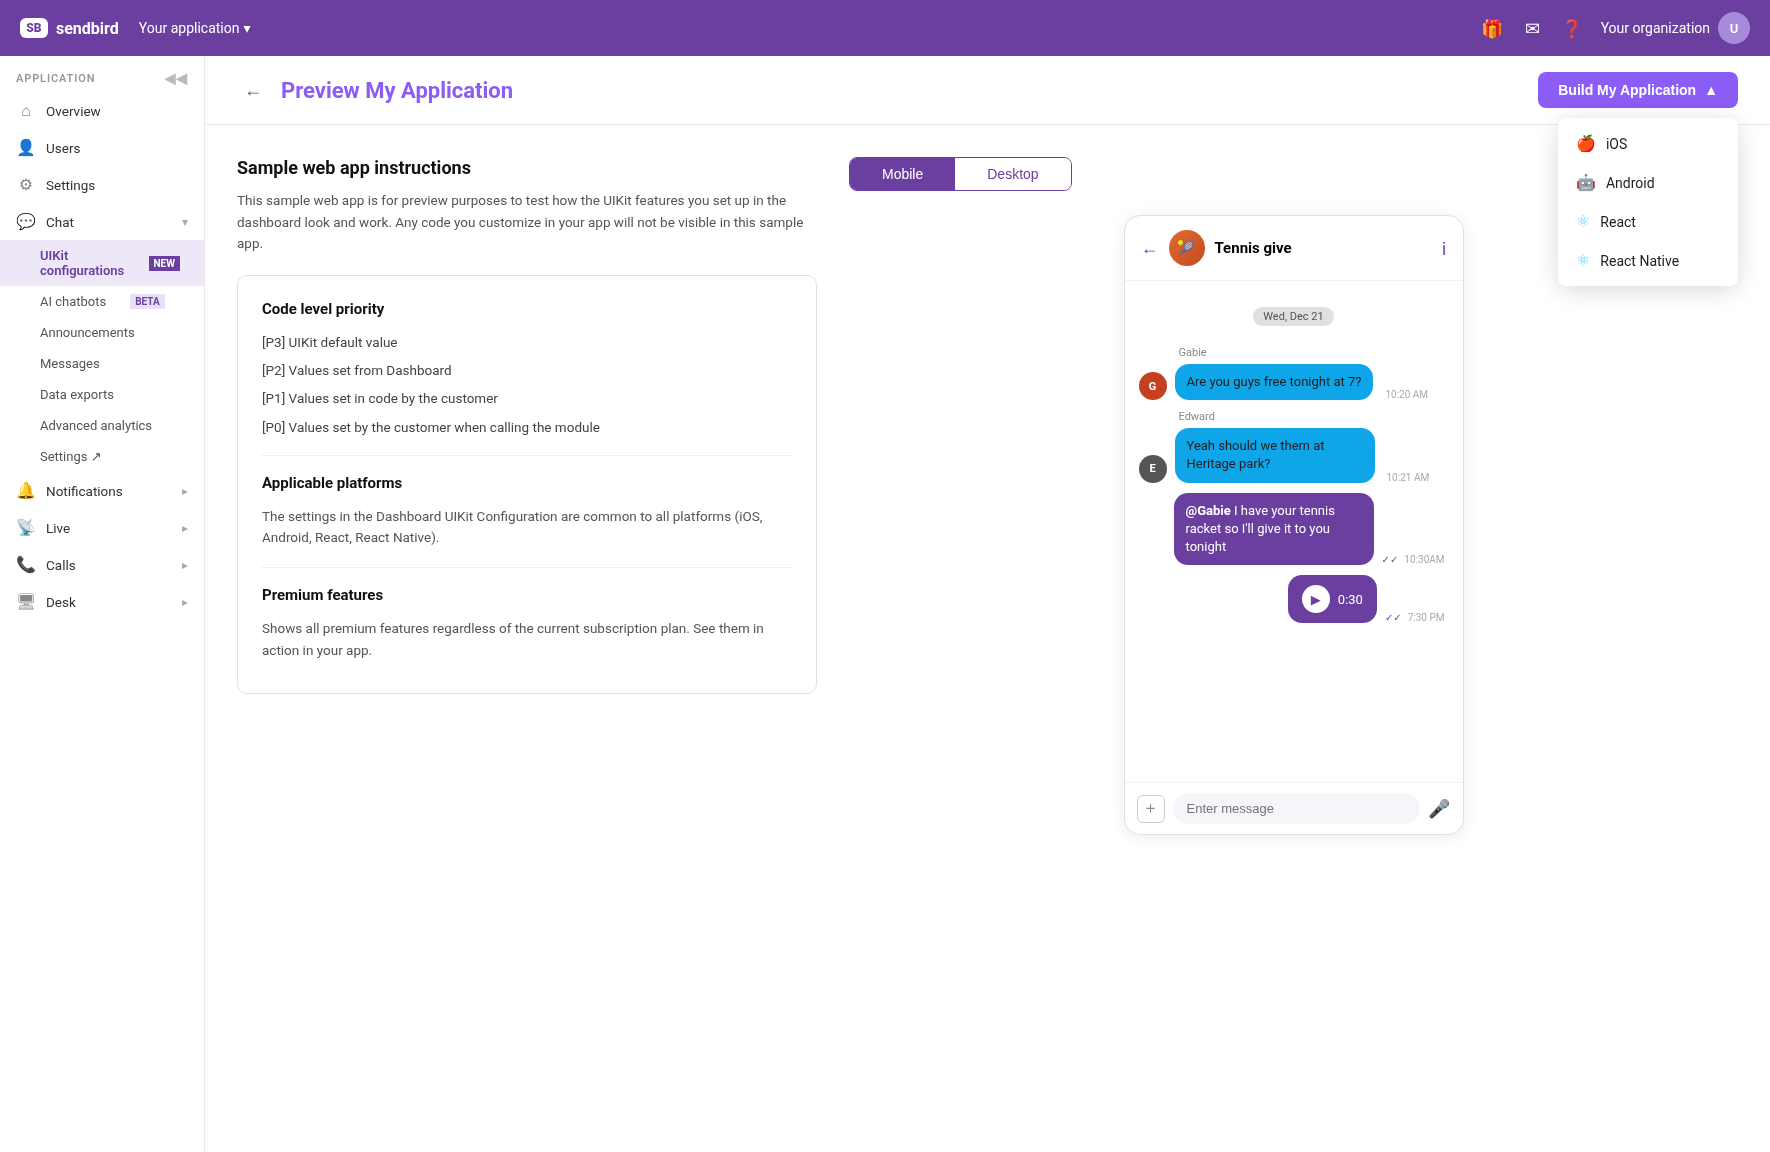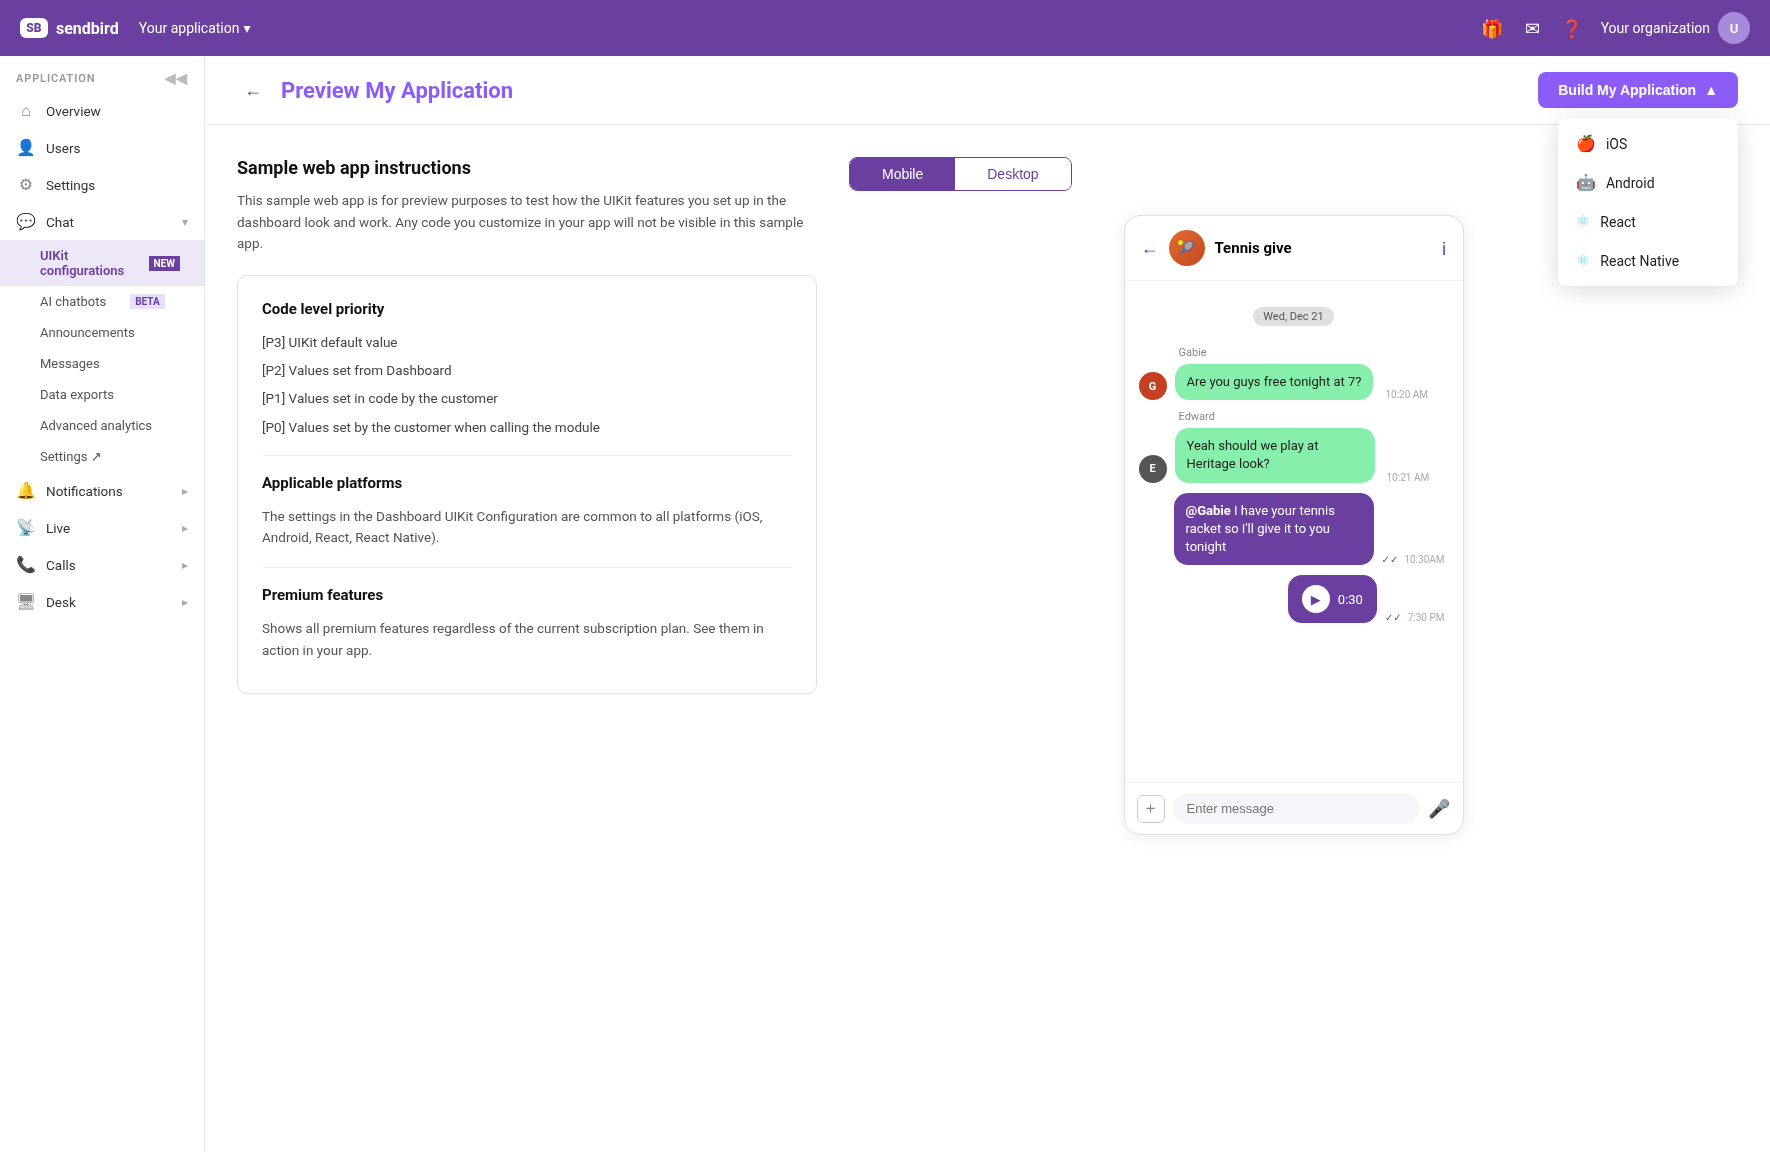--- a/index.html
+++ b/index.html
@@ -366,21 +366,21 @@
       font-size: 11px; font-weight: 700; color: white;
     }
     .msg-avatar.gabie { background: #c44020; }
     .msg-avatar.edward { background: #555; }
     .msg-bubble {
       max-width: 200px;
       padding: 9px 12px;
       border-radius: 14px;
       font-size: 13px;
       line-height: 1.4;
-      background: #86efac;
+      background: #0ea5e9;
       color: #222;
     }
     .msg-bubble.sent {
       background: #6B3FA0;
       color: white;
     }
     .msg-bubble .mention { font-weight: 700; }
     .msg-time { font-size: 10px; color: #aaa; margin-left: 4px; flex-shrink: 0; }
     .msg-time.right { margin-right: 4px; margin-left: 0; }
     .msg-checks { font-size: 10px; color: #6B3FA0; margin-right: 2px; }
@@ -623,21 +623,21 @@
                 <div class="msg-avatar gabie">G</div>
                 <div class="msg-bubble">Are you guys free tonight at 7?</div>
                 <span class="msg-time">10:20 AM</span>
               </div>
             </div>
 
             <div class="msg-group">
               <div class="msg-sender">Edward</div>
               <div class="msg-row">
                 <div class="msg-avatar edward">E</div>
-                <div class="msg-bubble">Yeah should we play at Heritage look?</div>
+                <div class="msg-bubble">Yeah should we them at Heritage park?</div>
                 <span class="msg-time">10:21 AM</span>
               </div>
             </div>
 
             <div class="msg-group">
               <div class="msg-row right">
                 <div style="display:flex;align-items:center;gap:4px">
                   <span class="msg-checks">✓✓</span>
                   <span class="msg-time right">10:30AM</span>
                 </div>

